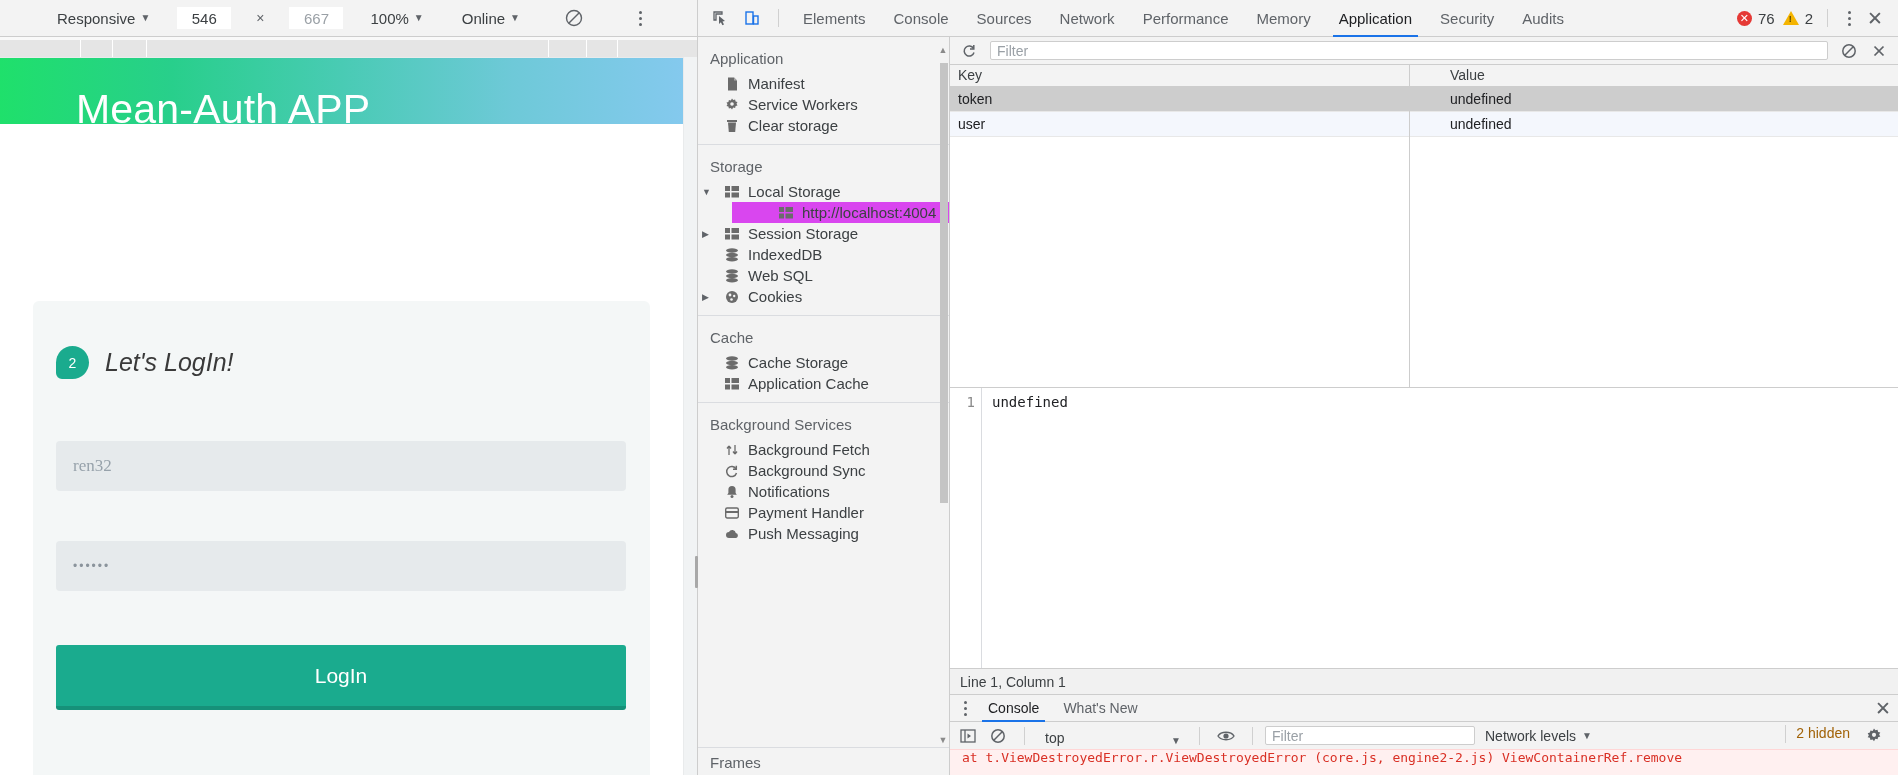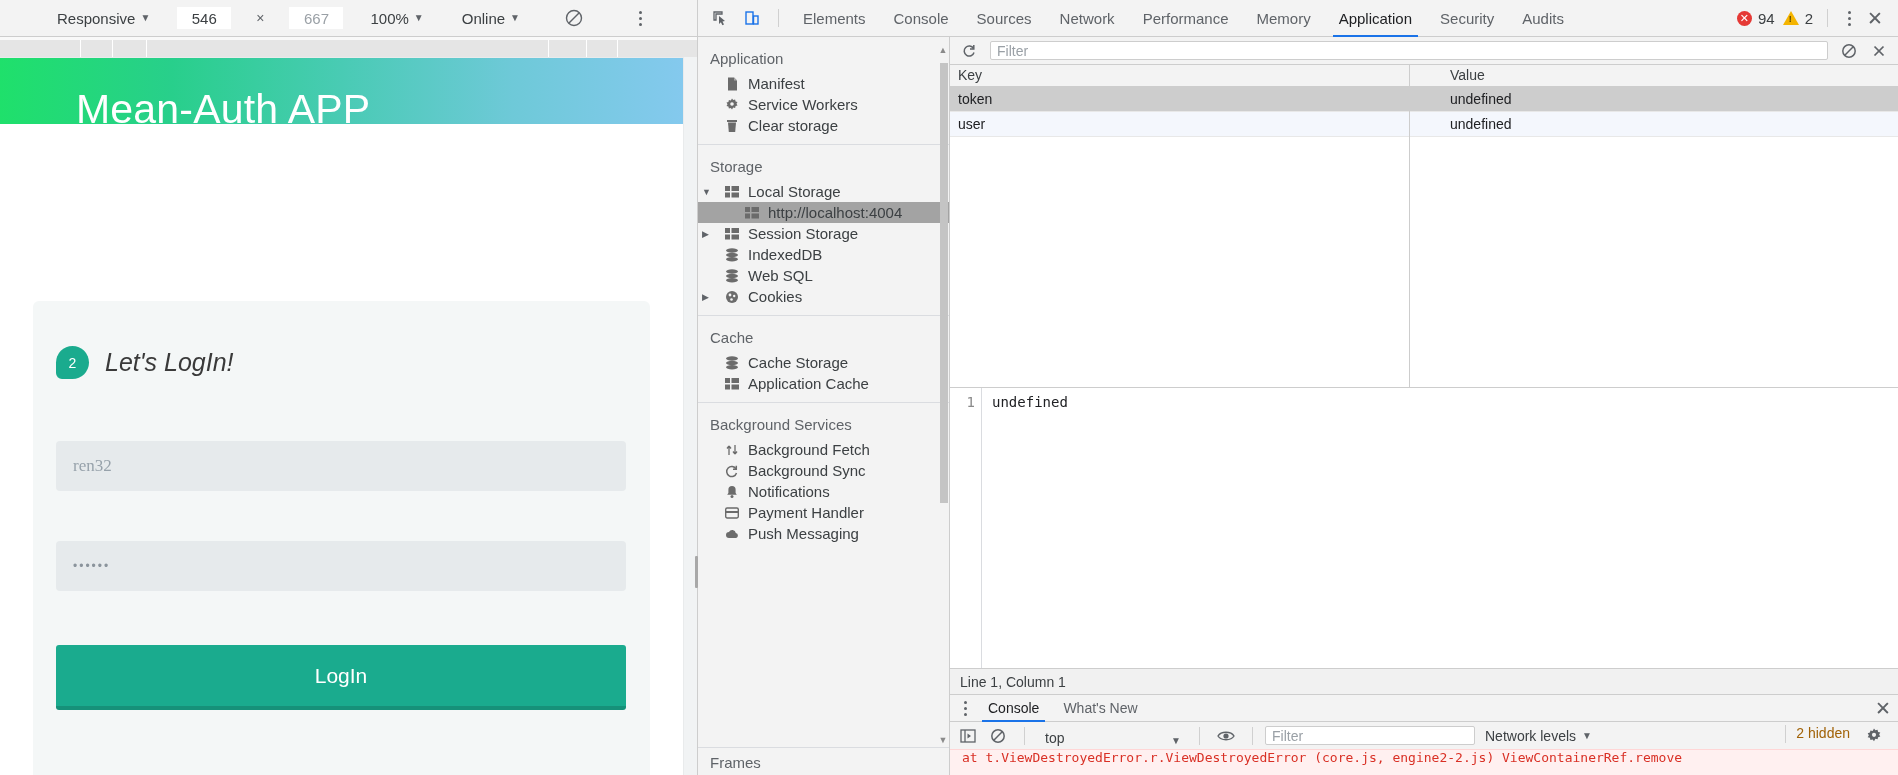--- a/index.html
+++ b/index.html
@@ -110,21 +110,21 @@
     width: 252px; flex: 0 0 252px; background: #f3f3f3; border-right: 1px solid #cdcdcd;
     position: relative; overflow: hidden; display: flex; flex-direction: column;
   }
   .sb-scroll { flex: 1; overflow: hidden; padding-top: 8px; }
   .sb-section-title { font-size: 15px; color: #5f6368; padding: 5px 0 6px 12px; }
   .sb-divider { height: 1px; background: #dadce0; margin: 8px 0; }
   .sb-item {
     display: flex; align-items: center; gap: 8px; height: 21px;
     padding-left: 26px; font-size: 15px; color: #3c4043; cursor: pointer; white-space: nowrap;
   }
-  .sb-item.selected { background: #a3a3a3; }
+  .sb-item.selected { background: #d946ef; margin-left: 34px; }
   .sb-item.child { padding-left: 46px; }
   .sb-arrow { position: absolute; margin-left: -22px; font-size: 9px; color: #5f6368; width: 10px; }
   .sb-ico { width: 16px; height: 16px; display: inline-flex; align-items: center; justify-content: center; flex: 0 0 16px; }
   .sb-footer { border-top: 1px solid #dadce0; padding: 6px 0 4px 12px; font-size: 15px; color: #5f6368; position: relative; }
   .sb-scrollbar { position: absolute; right: 0; top: 8px; width: 10px; bottom: 30px; }
   .sb-thumb { position: absolute; right: 1px; top: 18px; width: 8px; height: 440px; background: #c4c4c4; border-radius: 0; }
   .sb-arrow-up, .sb-arrow-down { position: absolute; right: 0px; width: 12px; text-align: center; color: #8a8a8a; font-size: 9px; }
 
   
   .storage-pane { flex: 1; display: flex; flex-direction: column; min-width: 0; }
@@ -280,21 +280,21 @@
         <div class="dt-tab">Performance</div>
         <div class="dt-tab">Memory</div>
         <div class="dt-tab active">Application</div>
         <div class="dt-tab">Security</div>
         <div class="dt-tab">Audits</div>
       </div>
 
       <div class="dt-right">
         <div class="counter">
           <span class="err-dot">✕</span>
-          <span>94</span>
+          <span>76</span>
         </div>
         <div class="counter">
           <span class="warn-tri"></span>
           <span>2</span>
         </div>
         <div class="vsep"></div>
         <div class="kebab-v" style="margin-left:0">
             <i></i>
             <i></i>
             <i></i>

